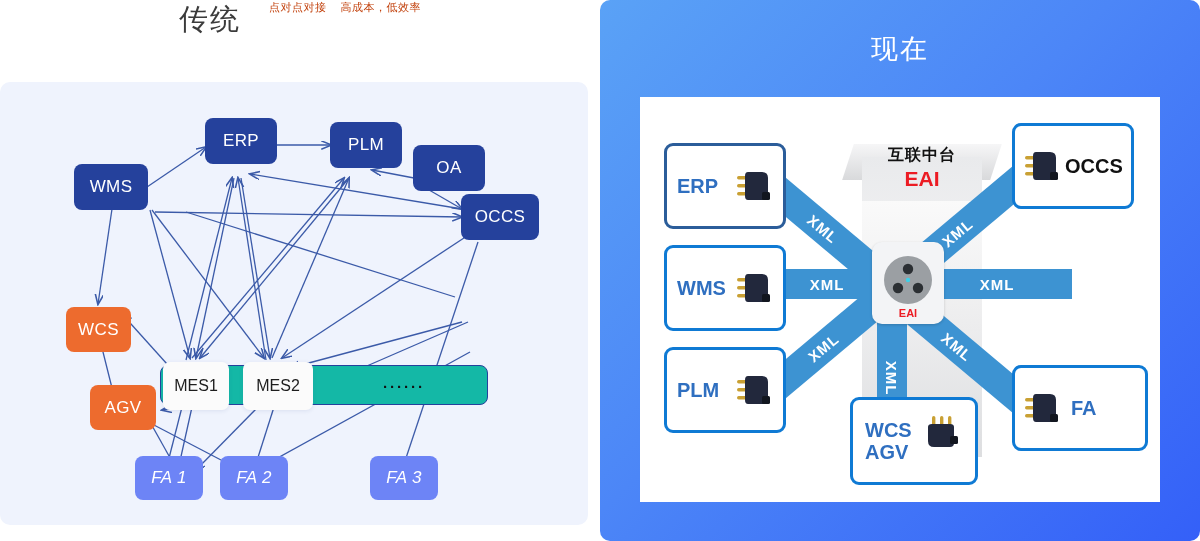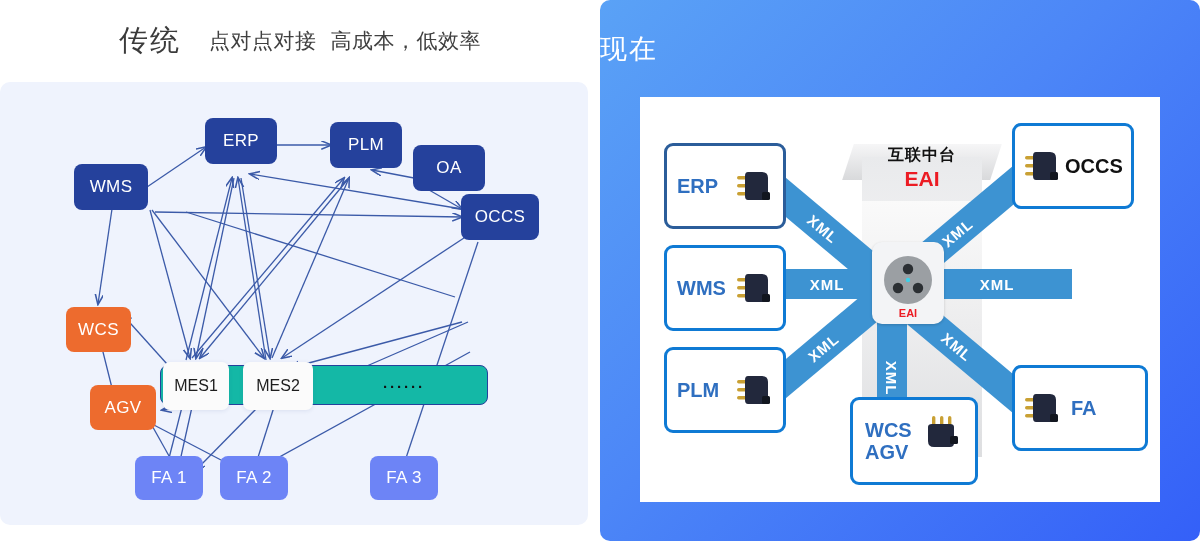--- a/index.html
+++ b/index.html
@@ -9,48 +9,48 @@
     font-family: "Liberation Sans", "DejaVu Sans", sans-serif;
     overflow: hidden;
     position: relative;
   }
   .stage { position: absolute; inset: 0; }
 
   
   .left-header {
     position: absolute; left: 0; top: 0; width: 600px; height: 82px;
     background: #ffffff;
-    display: flex; align-items: center; justify-content: center;
+    display: flex; align-items: flex-start; justify-content: center;
   }
   .left-title {
     font-size: 29px; color: #3b3b3b; letter-spacing: 2px; font-weight: 400;
   }
   .left-sub {
-    font-size: 21px; color: #404040; margin-left: 28px; letter-spacing: .5px;
+    font-size: 11px; color: #c2410c; margin-left: 28px; letter-spacing: .5px;
   }
   .left-sub .gap { display: inline-block; width: 14px; }
 
   .left-panel {
     position: absolute; left: 0; top: 82px; width: 588px; height: 443px;
     background: #eff3fd;
     border-radius: 10px 10px 10px 10px;
     overflow: hidden;
   }
   .lp-inner { position: absolute; inset: 0; }
 
   .node {
     position: absolute;
     display: flex; align-items: center; justify-content: center;
     color: #ffffff; border-radius: 8px;
     font-size: 17px; letter-spacing: .4px;
     z-index: 3;
   }
   .node.blue   { background: #25419c; }
   .node.orange { background: #ed6b2e; }
-  .node.fa     { background: #6d84f6; }
+  .node.fa     { background: #6d84f6; font-style: italic; }
 
   .mes-wrap {
     position: absolute; left: 160px; top: 283px; width: 328px; height: 40px;
     background: #14b8a6; border: 1.5px solid #25419c; border-radius: 8px;
     z-index: 3;
     display: flex; align-items: center;
   }
   .mes-chip {
     position: absolute; top: -4px; height: 48px;
     background: #fbfbfb;
@@ -67,21 +67,21 @@
   .edges { position: absolute; inset: 0; z-index: 1; }
 
   
   .right-panel {
     position: absolute; left: 600px; top: 0; width: 600px; height: 541px;
     background: linear-gradient(135deg, #5aa2f6 0%, #4c86f7 45%, #3460f8 100%);
     border-radius: 10px;
   }
   .right-head {
     position: absolute; left: 0; top: 0; width: 600px; height: 97px;
-    display: flex; align-items: center; justify-content: flex-start;
+    display: flex; align-items: center; justify-content: center;
   }
   .right-title { font-size: 27px; color: #ffffff; letter-spacing: 2px; }
   .right-sub { font-size: 15px; color: #ffffff; margin-left: 16px; letter-spacing: .5px; }
   .right-sub .gap { display: inline-block; width: 14px; }
 
   .white-card {
     position: absolute; left: 40px; top: 97px; width: 520px; height: 405px;
     background: #ffffff;
   }
   .card-inner { position: absolute; inset: 0; overflow: hidden; }

